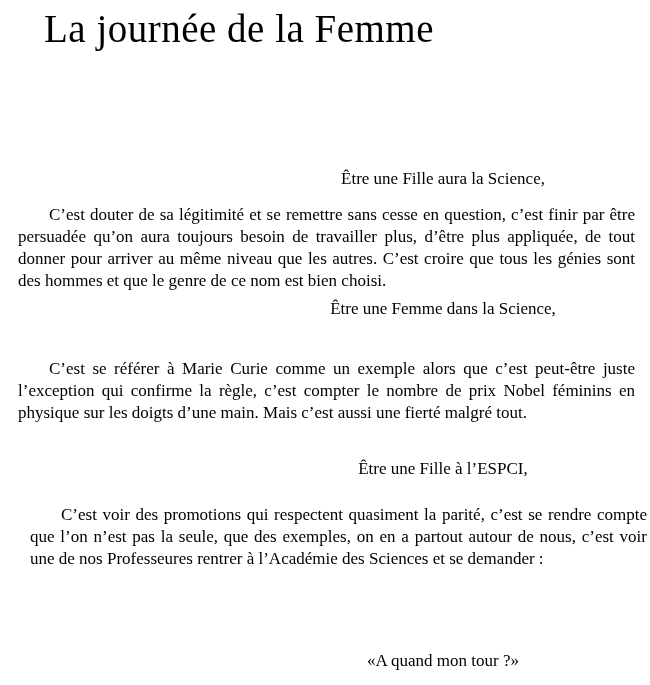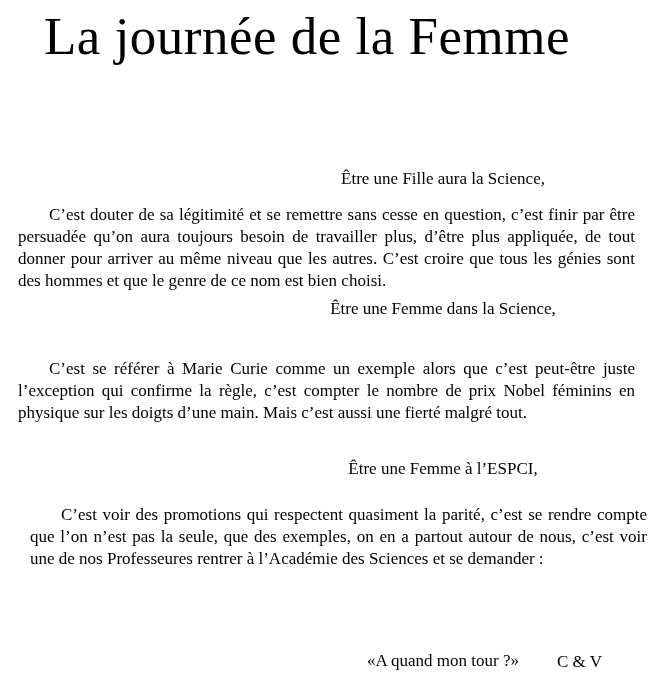--- a/index.html
+++ b/index.html
@@ -14,21 +14,21 @@
     background: #ffffff;
     color: #000000;
     font-family: "Liberation Serif", serif;
     overflow: hidden;
   }
   .doc-title {
     position: absolute;
     left: 44px;
     top: 6px;
     margin: 0;
-    font-size: 53px;
+    font-size: 39px;
     font-weight: normal;
     letter-spacing: 0.5px;
     white-space: nowrap;
   }
   .body-text {
     font-size: 17px;
     line-height: 22px;
   }
   .section-heading {
     position: absolute;
@@ -77,21 +77,20 @@
   <h1 class="doc-title">La journée de la Femme</h1>
 
   <div class="body-text section-heading h-fille">Être une Fille aura la Science,</div>
 
   <p class="body-text paragraph p-fille">C’est douter de sa légitimité et se remettre sans cesse en question, c’est finir par être persuadée qu’on aura toujours besoin de travailler plus, d’être plus appliquée, de tout donner pour arriver au même niveau que les autres. C’est croire que tous les génies sont des hommes et que le genre de ce nom est bien choisi.</p>
 
   <div class="body-text section-heading h-femme-science">Être une Femme dans la Science,</div>
 
   <p class="body-text paragraph p-femme-science">C’est se référer à Marie Curie comme un exemple alors que c’est peut-être juste l’exception qui confirme la règle, c’est compter le nombre de prix Nobel féminins en physique sur les doigts d’une main. Mais c’est aussi une fierté malgré tout.</p>
 
-  <div class="body-text section-heading h-femme-espci">Être une Femme à l’ESPCI,</div>
+  <div class="body-text section-heading h-femme-espci">Être une Fille à l’ESPCI,</div>
 
   <p class="body-text paragraph p-femme-espci">C’est voir des promotions qui respectent quasiment la parité, c’est se rendre compte que l’on n’est pas la seule, que des exemples, on en a partout autour de nous, c’est voir une de nos Professeures rentrer à l’Académie des Sciences et se demander :</p>
 
   <div class="body-text quote-line">«A quand mon tour ?»</div>
 
-  <div class="body-text signature">C &amp; V</div>
 
 </div>
 
 </body></html>

